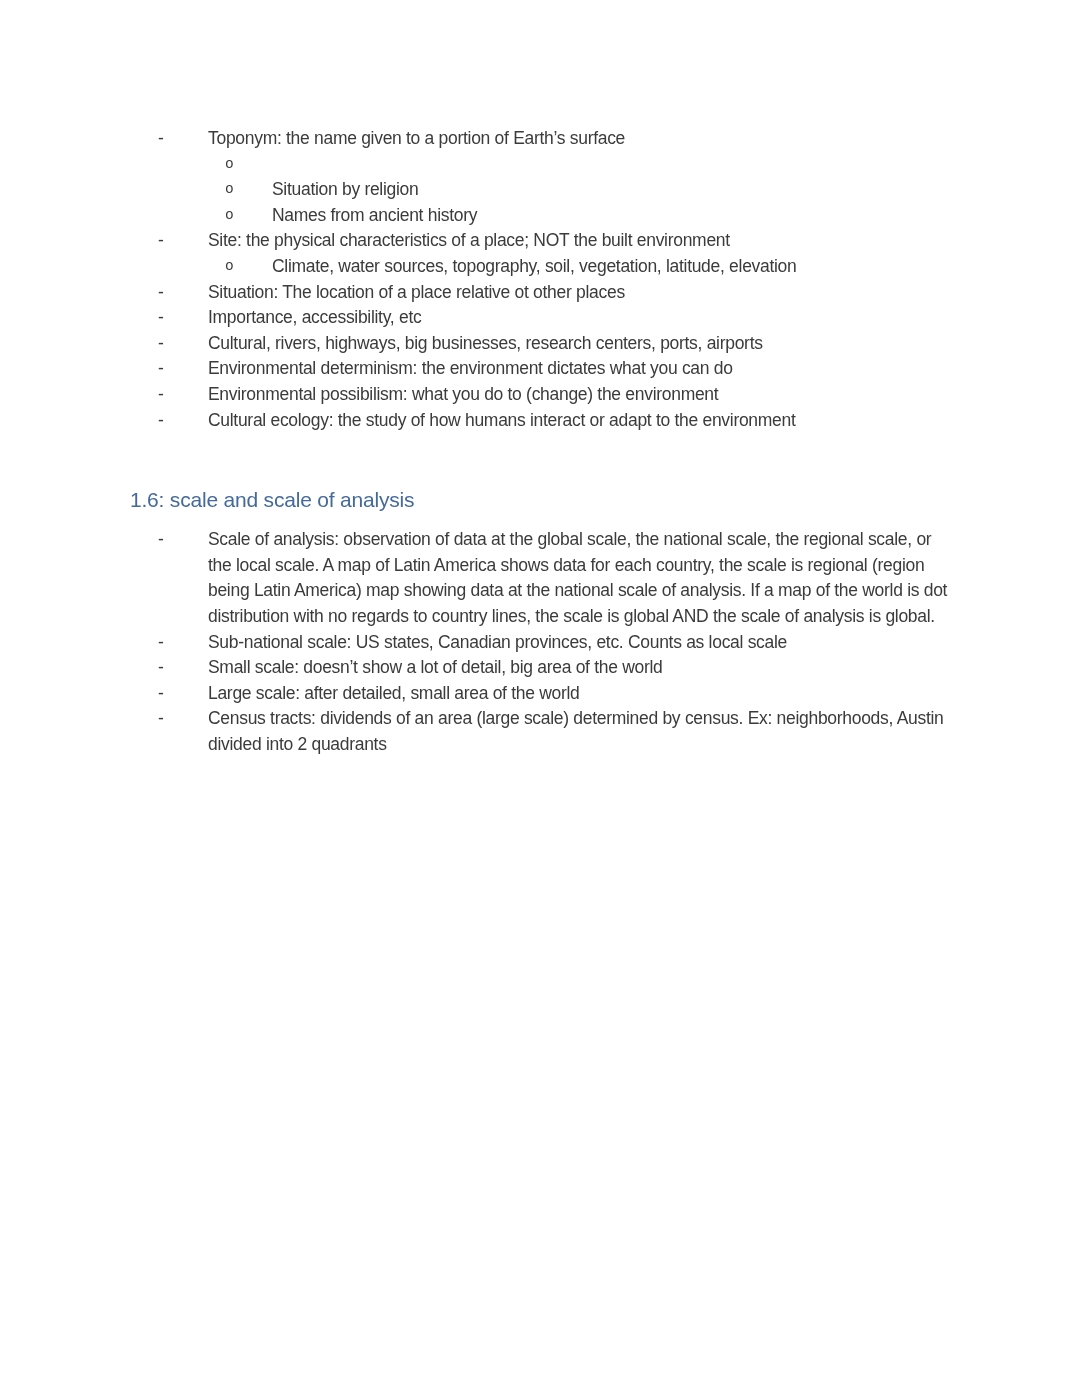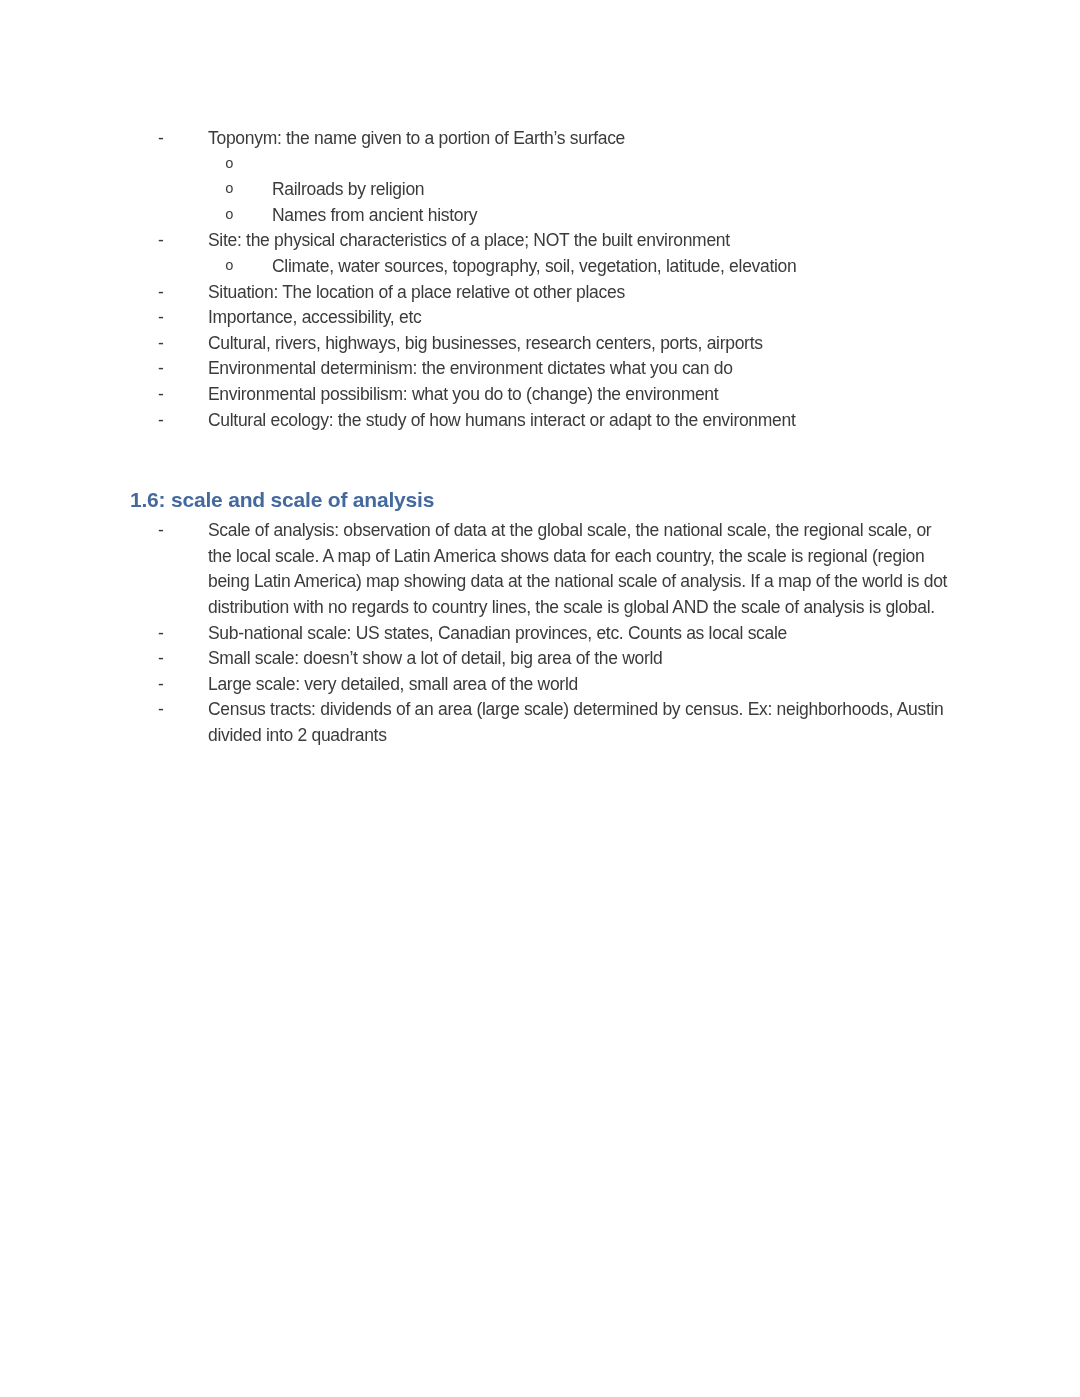--- a/index.html
+++ b/index.html
@@ -43,22 +43,22 @@
     font-family: "Liberation Mono", "DejaVu Sans Mono", monospace;
     font-size: 14.5px;
     letter-spacing: 0;
   }
   .li .t {
     flex: 1 1 auto;
     min-width: 0;
     margin-left: 16px;
   }
   .section-heading {
-    margin: 52px 0 3px 0;
-    font-weight: 700;
+    margin: 52px 0 12px 0;
+    font-weight: 400;
     font-size: 21px;
     letter-spacing: -0.2px;
     line-height: 30px;
     color: var(--heading-color, #44699d);
   }
 </style>
 </head>
 <body>
 
 <div class="page">
@@ -66,21 +66,21 @@
     <div id="top-list">
         <div class="li l1">
           <span class="b">-</span>
           <span class="t">Toponym: the name given to a portion of Earth’s surface</span>
         </div>
         <div class="li l2">
           <span class="b">o</span>
         </div>
         <div class="li l2">
           <span class="b">o</span>
-          <span class="t">Railroads by religion</span>
+          <span class="t">Situation by religion</span>
         </div>
         <div class="li l2">
           <span class="b">o</span>
           <span class="t">Names from ancient history</span>
         </div>
         <div class="li l1">
           <span class="b">-</span>
           <span class="t">Site: the physical characteristics of a place; NOT the built environment</span>
         </div>
         <div class="li l2">
@@ -121,21 +121,21 @@
         <div class="li l1">
           <span class="b">-</span>
           <span class="t">Sub-national scale: US states, Canadian provinces, etc. Counts as local scale</span>
         </div>
         <div class="li l1">
           <span class="b">-</span>
           <span class="t">Small scale: doesn’t show a lot of detail, big area of the world</span>
         </div>
         <div class="li l1">
           <span class="b">-</span>
-          <span class="t">Large scale: very detailed, small area of the world</span>
+          <span class="t">Large scale: after detailed, small area of the world</span>
         </div>
         <div class="li l1">
           <span class="b">-</span>
           <span class="t">Census tracts: dividends of an area (large scale) determined by census. Ex: neighborhoods, Austin divided into 2 quadrants</span>
         </div>
       </div>
   </div>
 </div>
 
 </body></html>

